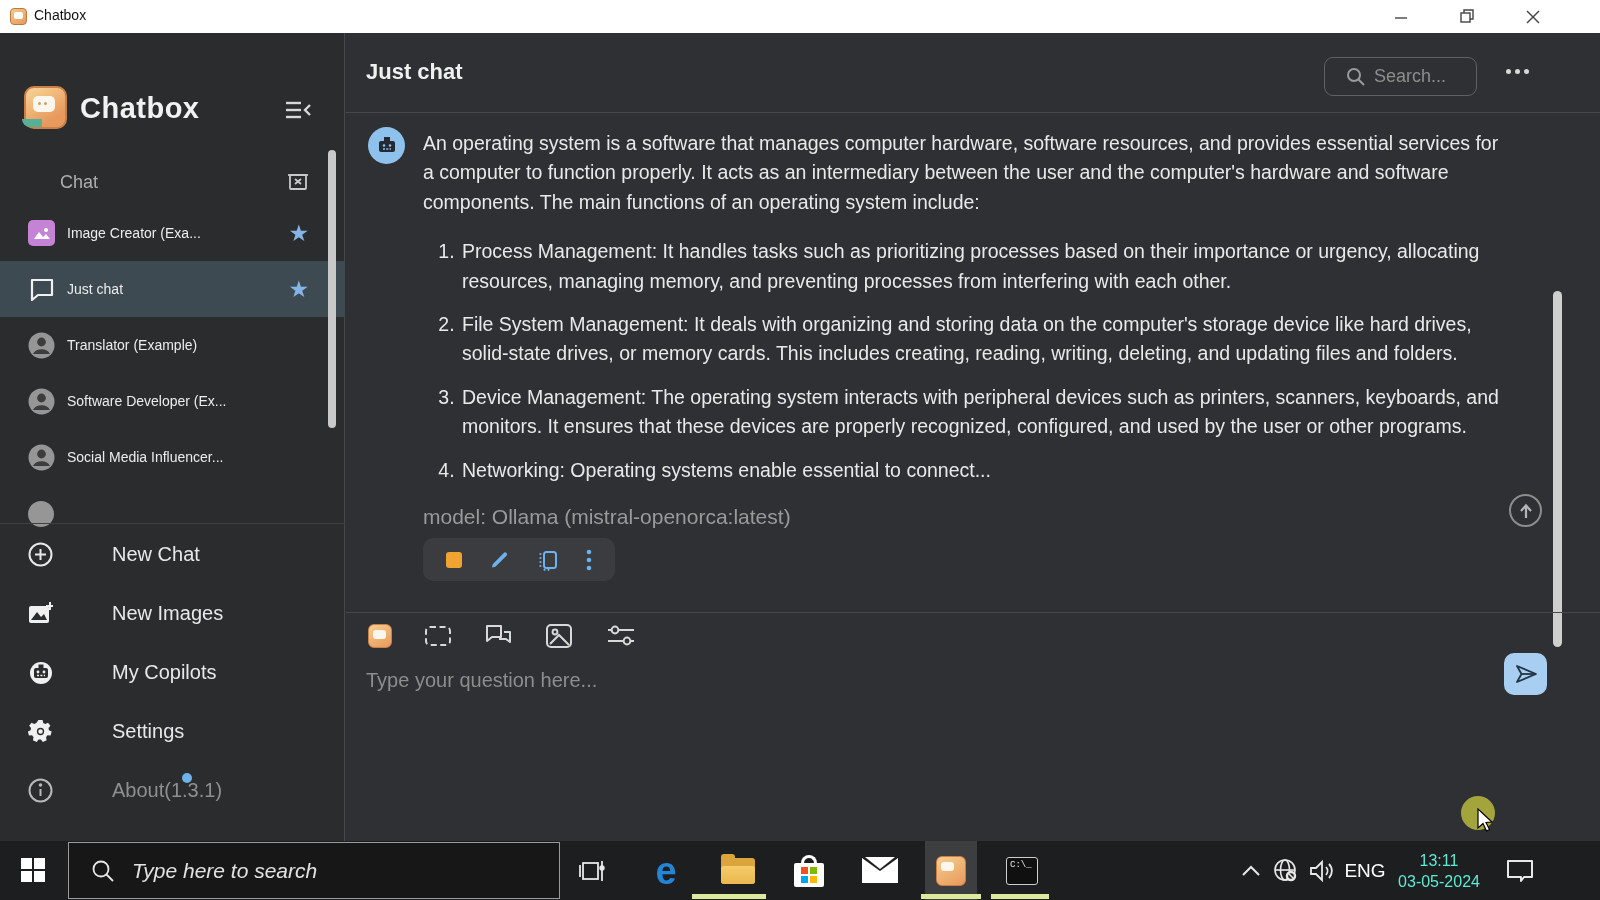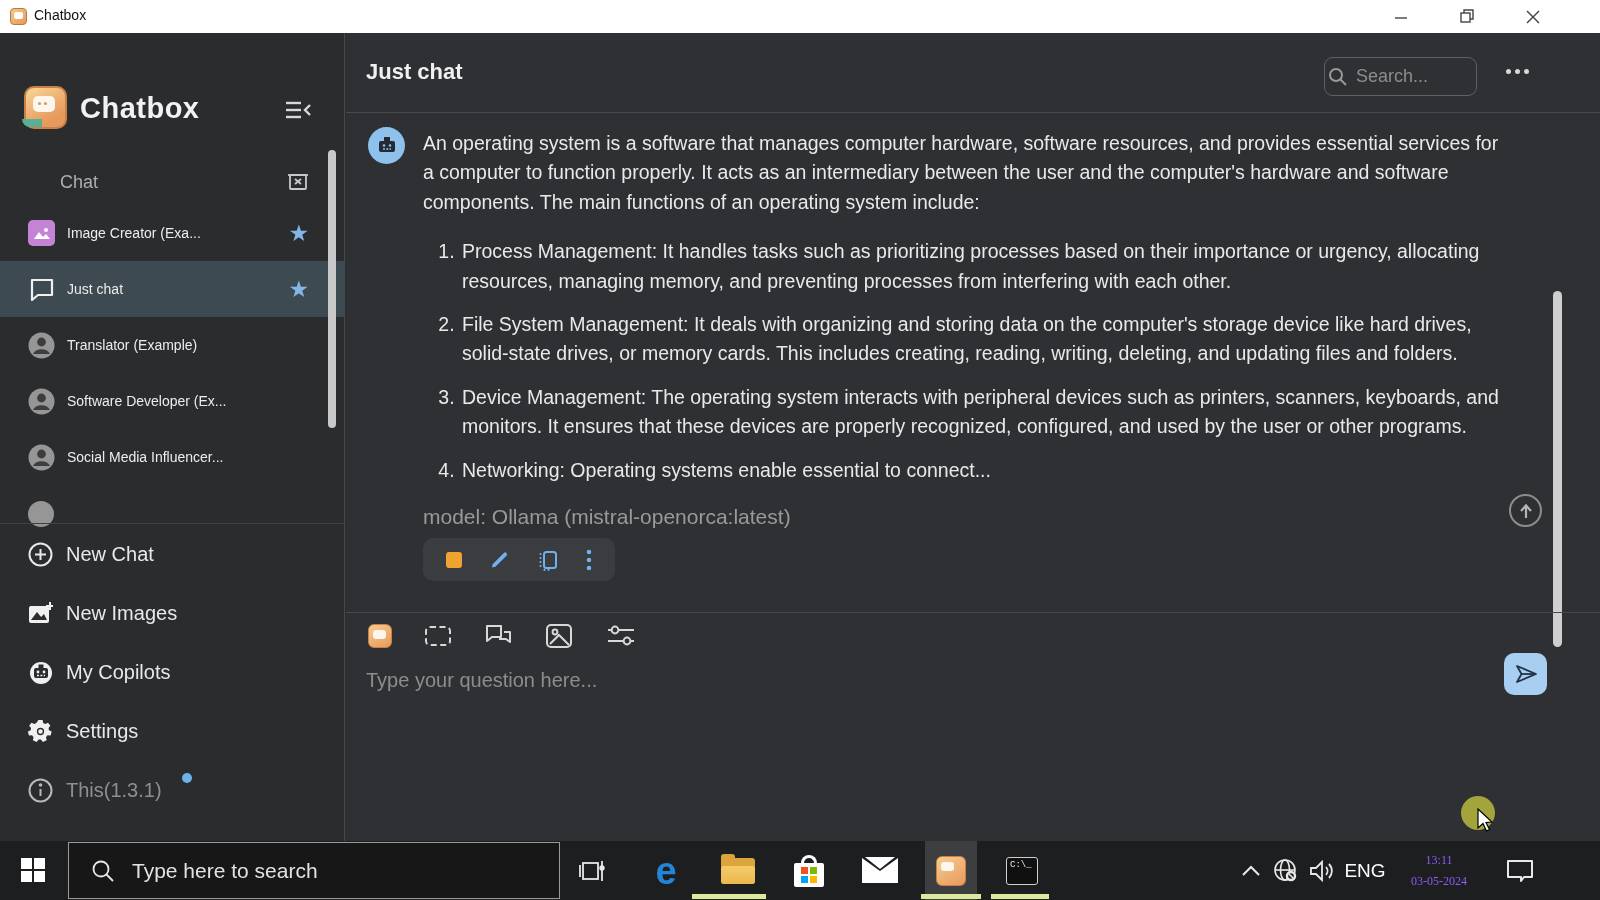--- a/index.html
+++ b/index.html
@@ -36,34 +36,34 @@
   .chat-item { position:relative; width:345px; height:56px; display:flex; align-items:center; padding-left:28px; }
   .chat-item.selected { background:#3d4a52; }
   .ci-icon { width:27px; height:27px; flex:0 0 27px; display:flex; align-items:center; justify-content:center; }
   .ci-label { margin-left:12px; font-size:14px; color:#ececec; white-space:nowrap; }
   .ci-star { position:absolute; right:36px; font-size:23px; color:#85b5e6; }
   .img-creator-badge { width:26px; height:26px; border-radius:5px; background:#c583d6; display:flex; align-items:center; justify-content:center; }
   .partial-avatar { position:absolute; left:28px; top:468px; width:26px; height:26px; border-radius:50%; background:#969696; }
   .side-divider { position:absolute; left:0; top:490px; width:345px; height:1px; background:#3e4042; }
 
   .nav-list { position:absolute; left:0; top:492px; width:345px; }
-  .nav-item { position:relative; width:401px; height:59px; display:flex; align-items:center; padding-left:28px; }
+  .nav-item { position:relative; width:401px; height:59px; display:flex; align-items:center; padding-left:28px;gap:46px; }
   .nav-icon { width:25px; height:25px; flex:0 0 25px; display:flex; align-items:center; justify-content:center; }
   .nav-label { margin-left:13px; font-size:20px; color:#e8e8e8; }
   .nav-item.dim .nav-label { color:#8f8f8f; }
   .about-dot { position:absolute; left:182px; top:12px; width:10px; height:10px; border-radius:50%; background:#6fb1ec; }
 
   .side-scrollbar { position:absolute; left:328px; top:117px; width:8px; height:278px; border-radius:4px; background:#c9c9c9; }
 
   
   #main { position:absolute; left:346px; top:0; width:1254px; height:808px; background:#2e3033; }
   .main-header { position:absolute; left:0; top:0; width:1254px; height:80px; border-bottom:1px solid #46484a; }
   .page-title { position:absolute; left:20px; top:26px; font-size:22px; font-weight:600; color:#f0f0f0; }
   .searchbox { position:absolute; left:978px; top:24px; width:153px; height:39px; border:1px solid #606060; border-radius:9px;
-               display:flex; align-items:center; padding-left:3px; }
+               display:flex; align-items:center; padding-left:21px; }
   .searchbox span { margin-left:9px; font-size:18px; color:#8d8d8d; }
   .header-more { position:absolute; left:1160px; top:36px; width:30px; height:10px; display:flex; gap:4px; }
   .header-more i { width:5px; height:5px; border-radius:50%; background:#d8d8d8; }
 
   .msg-avatar { position:absolute; left:22px; top:94px; width:37px; height:37px; border-radius:50%; background:#8fc1ed;
                 display:flex; align-items:center; justify-content:center; }
   .msg-body { position:absolute; left:77px; top:96px; width:1090px; color:#e9e9e9; font-size:19.5px; line-height:29.4px; }
   .msg-body ol { margin:20px 0 0 0; padding-left:37px; }
   .msg-body li { margin-bottom:14px; padding-left:2px; }
   .model-line { margin-top:17px; font-size:21px; color:#9a9a9a; }
@@ -85,21 +85,21 @@
   .chat-textarea::placeholder { color:#8d8d8d; }
   .send-btn { position:absolute; left:1158px; top:40px; width:43px; height:42px; border-radius:10px; background:#a8cef2;
               display:flex; align-items:center; justify-content:center; }
 
   
   #taskbar { position:absolute; left:0; top:841px; width:1600px; height:59px; background:#1d1e20; z-index:6; }
   .win-logo { position:absolute; left:21px; top:17px; width:24px; height:24px; display:grid; grid-template-columns:11px 11px; grid-template-rows:11px 11px; gap:2px; }
   .win-logo i { background:#fff; }
   .tb-search { position:absolute; left:68px; top:1px; width:492px; height:57px; background:#171718; border:1px solid #9a9a9a;
                display:flex; align-items:center; padding-left:22px; }
-  .tb-search span { margin-left:17px; font-size:21px; color:#e2e2e2; }
+  .tb-search span { margin-left:17px; font-size:21px; color:#e2e2e2;font-style:italic; }
   .task-tile { position:absolute; top:0; width:52px; height:59px; display:flex; align-items:center; justify-content:center; }
   .task-tile.active { background:#3d3e40; }
   .edge-e { font-size:38px; font-weight:700; color:#2385d6; line-height:1; }
   .folder-ic { position:relative; width:34px; height:26px; }
   .folder-back { position:absolute; left:0; top:0; width:34px; height:26px; border-radius:3px; background:#dba43c; }
   .folder-back::before { content:""; position:absolute; left:0; top:-4px; width:14px; height:6px; border-radius:3px 3px 0 0; background:#dba43c; }
   .folder-slot { position:absolute; left:5px; top:13px; width:24px; height:9px; border-radius:2px; background:#4aa3e8; }
   .folder-front { position:absolute; left:0; top:8px; width:34px; height:18px; border-radius:3px; background:linear-gradient(#f5cc6a,#eab74e); }
   .store-ic { position:relative; width:30px; height:32px; }
   .store-handle { position:absolute; left:7px; top:0; width:16px; height:12px; border:3px solid #fff; border-bottom:none; border-radius:8px 8px 0 0; }
@@ -109,21 +109,21 @@
   .mail-ic::before { content:""; position:absolute; left:0; top:0; border-left:18px solid transparent; border-right:18px solid transparent; border-top:13px solid #1d1e20; }
   .mail-ic::after { content:""; position:absolute; left:3px; top:-1px; width:30px; height:12px; background:#fff;
                     clip-path:polygon(0 0, 100% 0, 50% 100%); }
   .term-ic { position:relative; width:32px; height:28px; background:#101010; border:1px solid #cfcfcf; border-radius:3px;
              font-family:"Liberation Mono",monospace; font-size:9px; color:#e8e8e8; padding:2px 0 0 3px; }
   .task-underline { position:absolute; bottom:1px; height:5px; background:#dcea9e; }
 
   .tray-item { position:absolute; top:0; height:59px; display:flex; align-items:center; justify-content:center; }
   .tray-text { font-size:19px; color:#fff;text-align:right; }
   .clock { position:absolute; left:1396px; top:0; width:86px; height:59px; display:flex; flex-direction:column; align-items:center; justify-content:center; }
-  .clock div { font-size:12px; color:#8b5cf6; line-height:21px;font-family:Liberation Serif, serif; }
+  .clock div { font-size:16px; color:#5eead4; line-height:21px; }
 
   .cursor-glow { position:absolute; left:1461px; top:796px; width:34px; height:34px; border-radius:50%; background:#a4a43c; z-index:8; }
   .cursor-arrow { position:absolute; left:1477px; top:808px; z-index:9; }
 
   svg { display:block; }
 </style>
 </head>
 <body>
 
 <div id="titlebar">
@@ -272,21 +272,21 @@
         <span class="nav-label">Settings</span>
       </div>
       <div class="nav-item dim">
         <span class="nav-icon">
           <svg width="25" height="25" stroke="#b9b9b9" stroke-width="2" fill="none">
             <circle cx="12.5" cy="12.5" r="11"></circle>
               <line x1="12.5" y1="11" x2="12.5" y2="18"></line>
               <circle cx="12.5" cy="7" r="0.8" fill="#b9b9b9"></circle>
             </svg>
         </span>
-        <span class="nav-label">This(1.3.1)</span>
+        <span class="nav-label">About(1.3.1)</span>
         <span class="about-dot"></span>
       </div>
     </div>
 
     <div class="side-scrollbar"></div>
   </div>
 
   <div id="main">
     <div class="main-header">
       <div class="page-title">Just chat</div>

